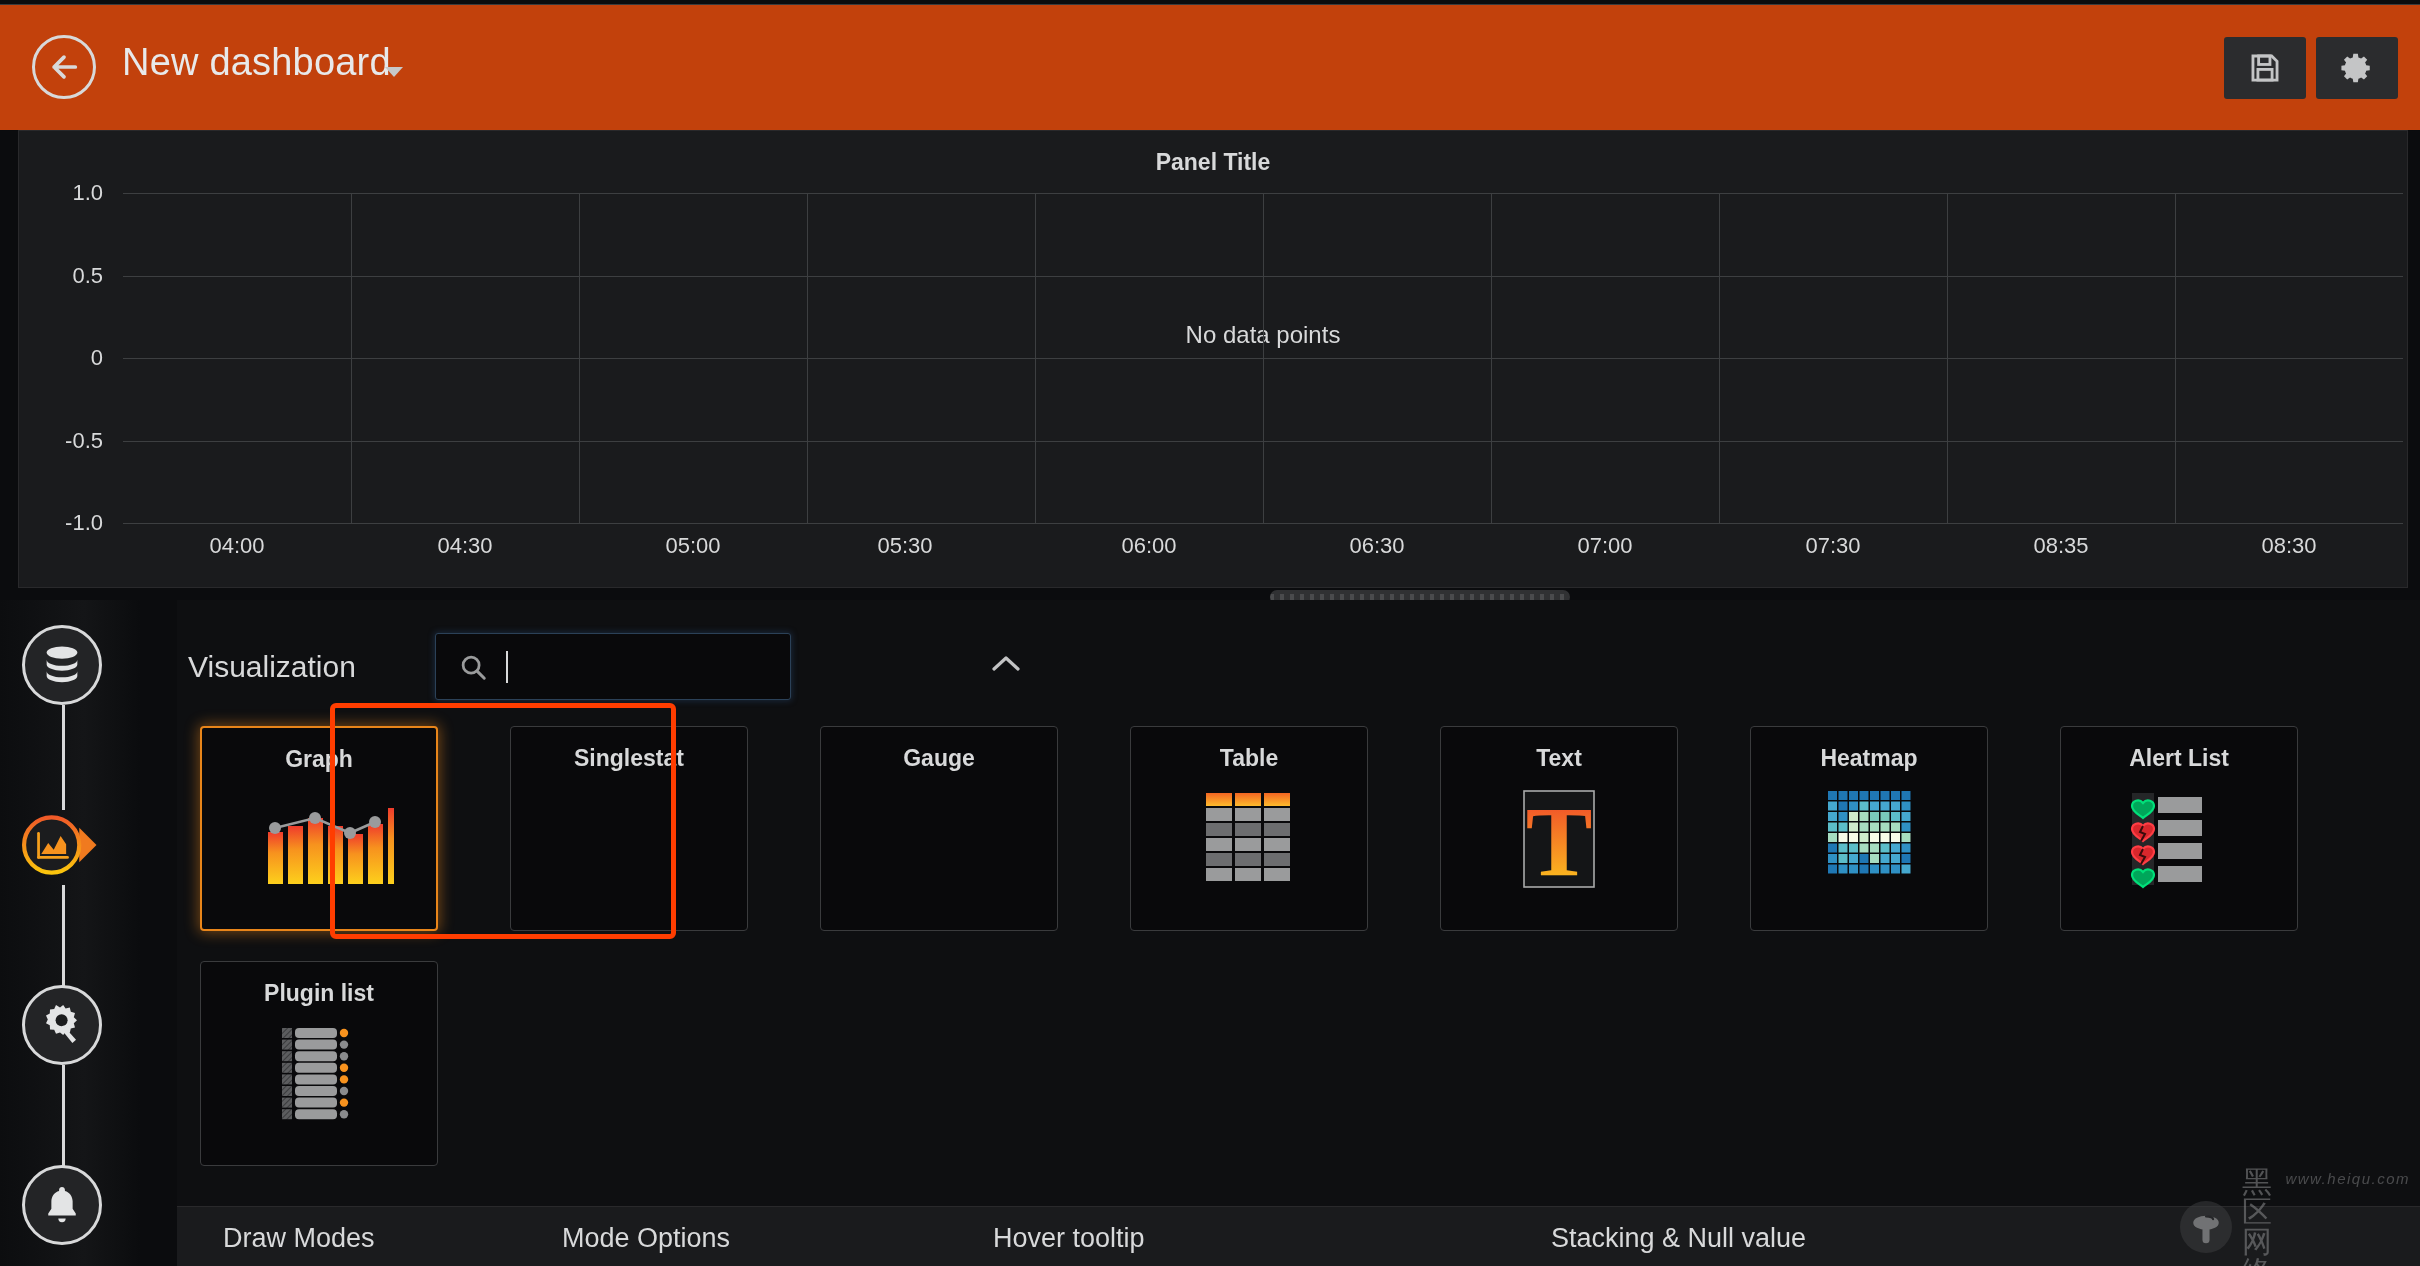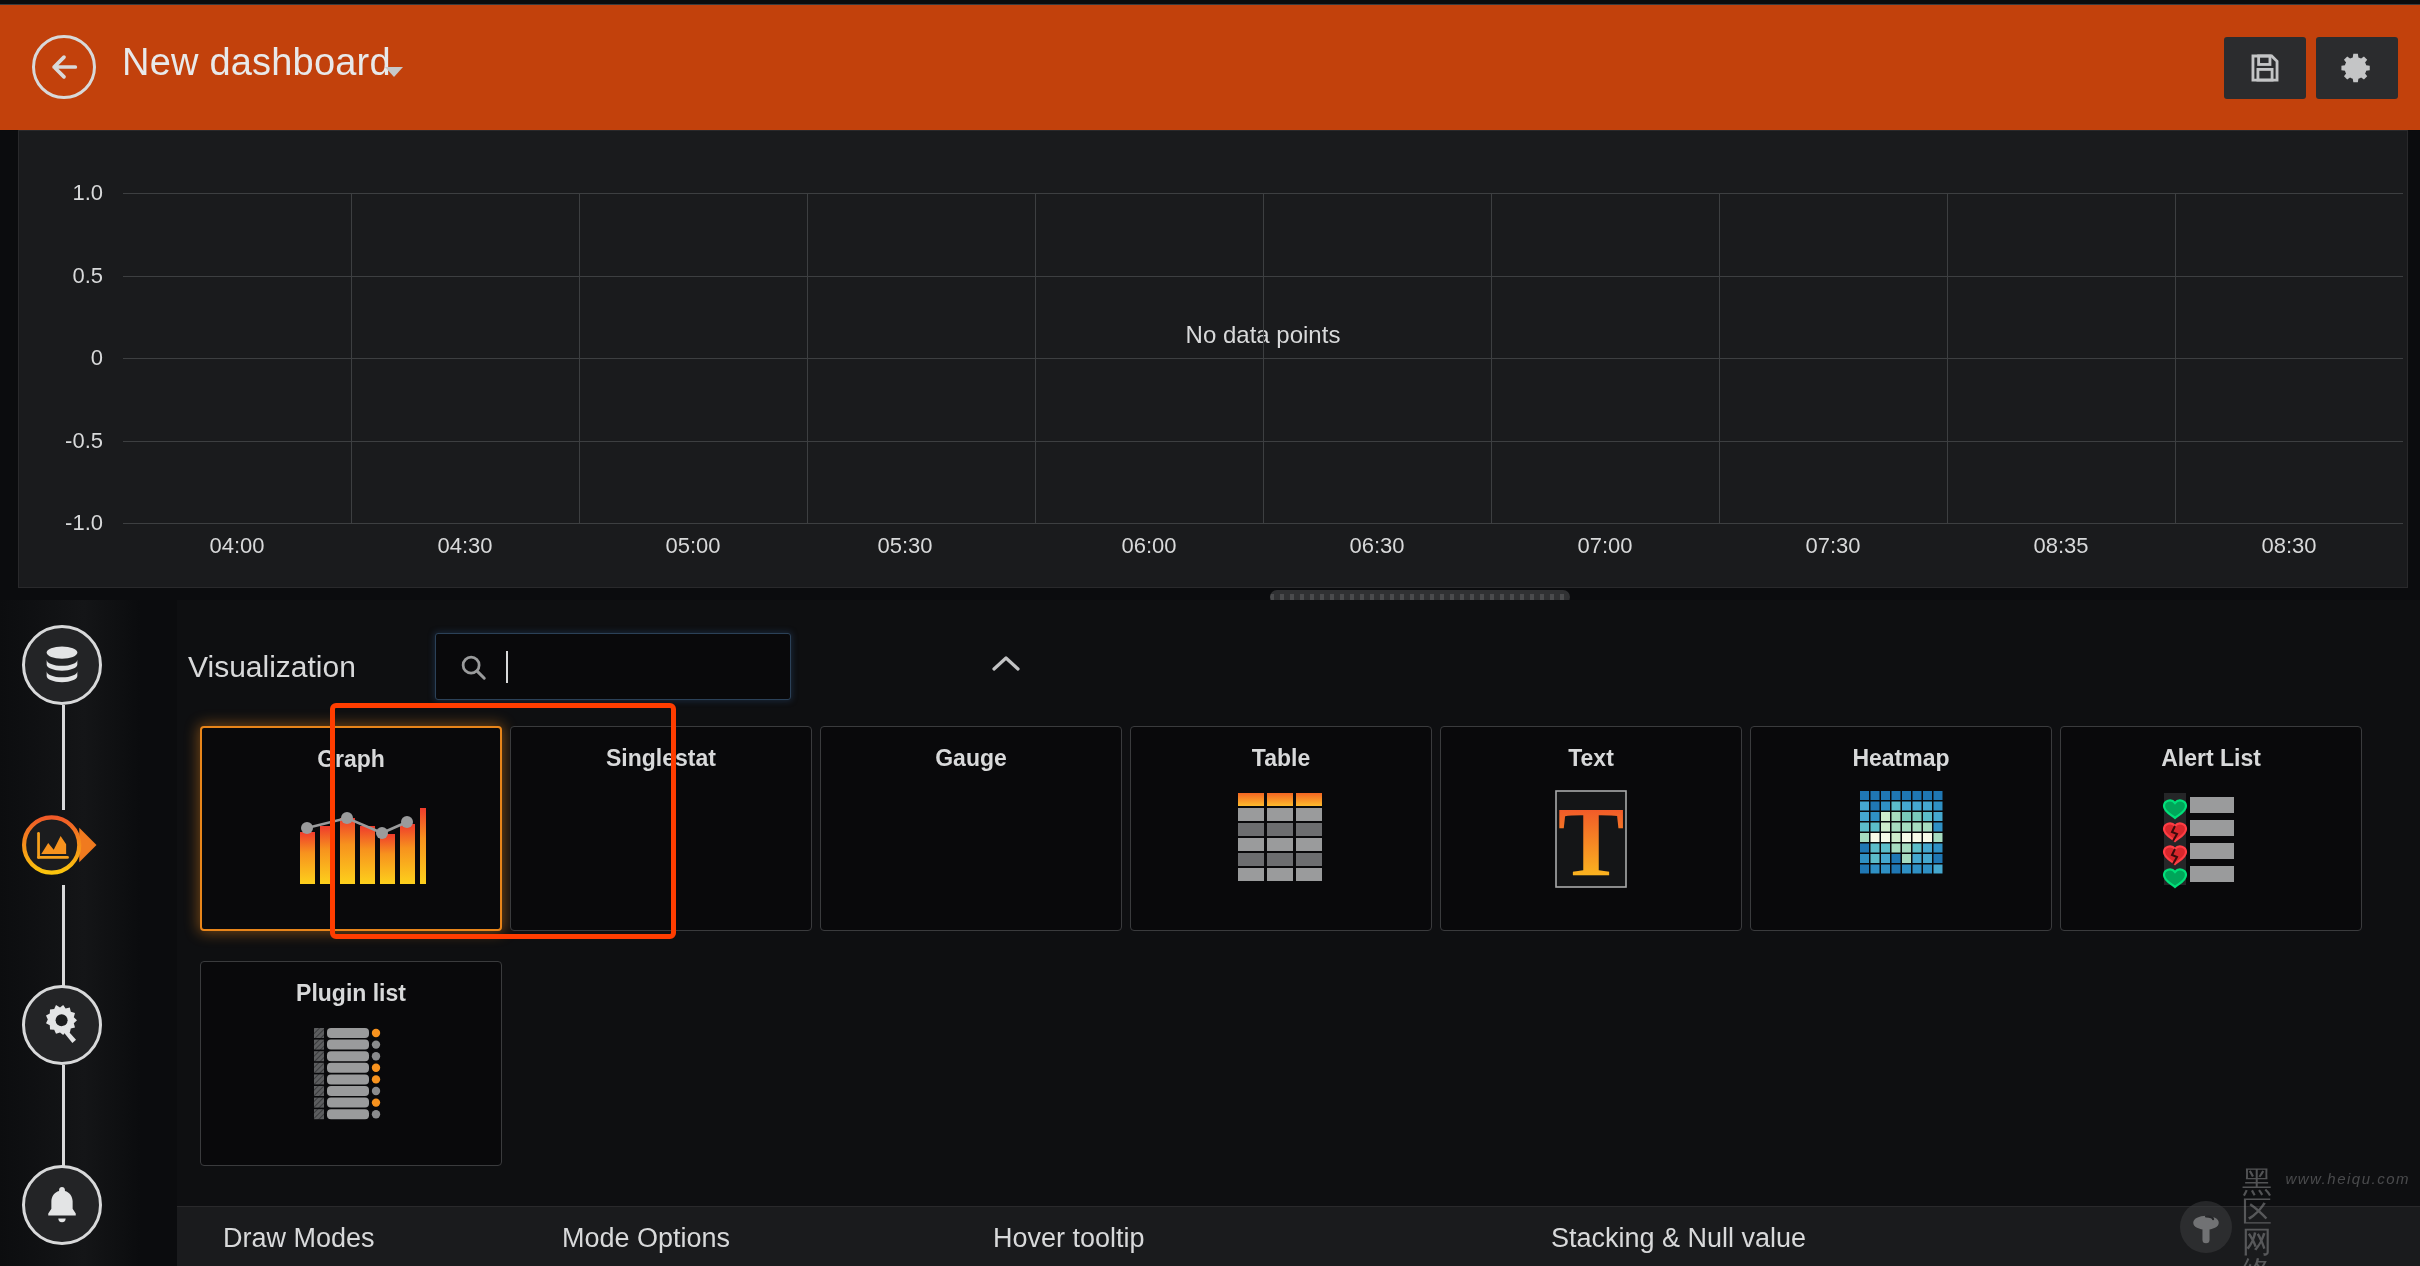--- a/index.html
+++ b/index.html
@@ -145,21 +145,21 @@
     position: absolute; left: 812px; top: 52px; cursor: pointer;
   }
 
   
   .cards {
     position: absolute; left: 11px; top: 118px;
     width: 2210px;
   }
   .card {
     position: absolute;
-    width: 302px; height: 205px;
+    width: 238px; height: 205px;
     background: #09090b;
     border: 1px solid #3a3b3d;
     border-radius: 4px;
     cursor: pointer;
   }
   .card.selected {
     border: 2px solid #e8851a;
     box-shadow: 0 0 14px 2px rgba(232,133,26,.45);
   }
   .card-title {
@@ -232,20 +232,21 @@
 
   <div class="tb-btn gear">
     <svg width="34" height="34" viewBox="0 0 24 24">
       <path fill="#c4c5c6" d="M12 8.2a3.8 3.8 0 1 0 0 7.6 3.8 3.8 0 0 0 0-7.6zm0 5.9a2.1 2.1 0 1 1 0-4.2 2.1 2.1 0 0 1 0 4.2z"></path>
       <path fill="#c4c5c6" d="M21 13.6v-3.2l-2.5-.4a6.9 6.9 0 0 0-.8-1.9l1.5-2-2.3-2.3-2 1.5a6.9 6.9 0 0 0-1.9-.8L12.6 2h-3.2l-.4 2.5c-.7.2-1.3.4-1.9.8l-2-1.5-2.3 2.3 1.5 2c-.4.6-.6 1.2-.8 1.9L1 10.4v3.2l2.5.4c.2.7.4 1.3.8 1.9l-1.5 2 2.3 2.3 2-1.5c.6.4 1.2.6 1.9.8l.4 2.5h3.2l.4-2.5c.7-.2 1.3-.4 1.9-.8l2 1.5 2.3-2.3-1.5-2c.4-.6.6-1.2.8-1.9l2.5-.4z"></path>
     </svg>
   </div>
 </div>
 
 <div class="panel">
+  <div class="panel-title">Panel Title</div>
   <div class="plot" id="plot">
     <div class="nodata">No data points</div>
   <div class="gridline-h" style="top: 0px;"></div>
       <div class="ylabel" style="top: 0px;">1.0</div>
       <div class="gridline-h" style="top: 82.5px;"></div>
       <div class="ylabel" style="top: 82.5px;">0.5</div>
       <div class="gridline-h" style="top: 165px;"></div>
       <div class="ylabel" style="top: 165px;">0</div>
       <div class="gridline-h" style="top: 247.5px;"></div>
       <div class="ylabel" style="top: 247.5px;">-0.5</div>

